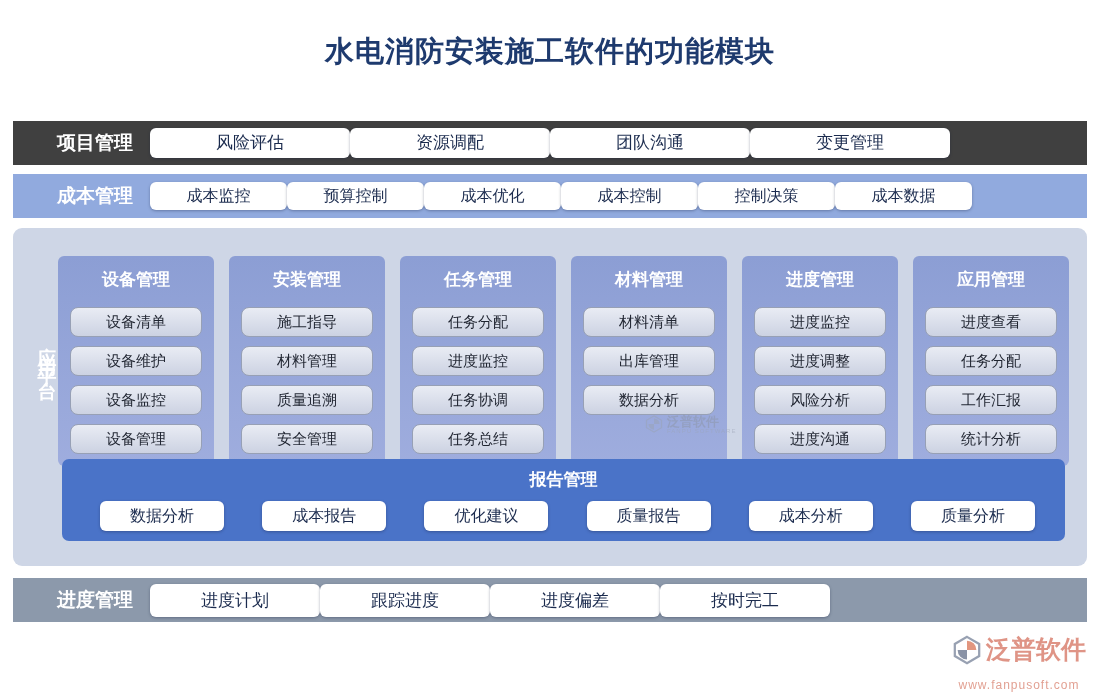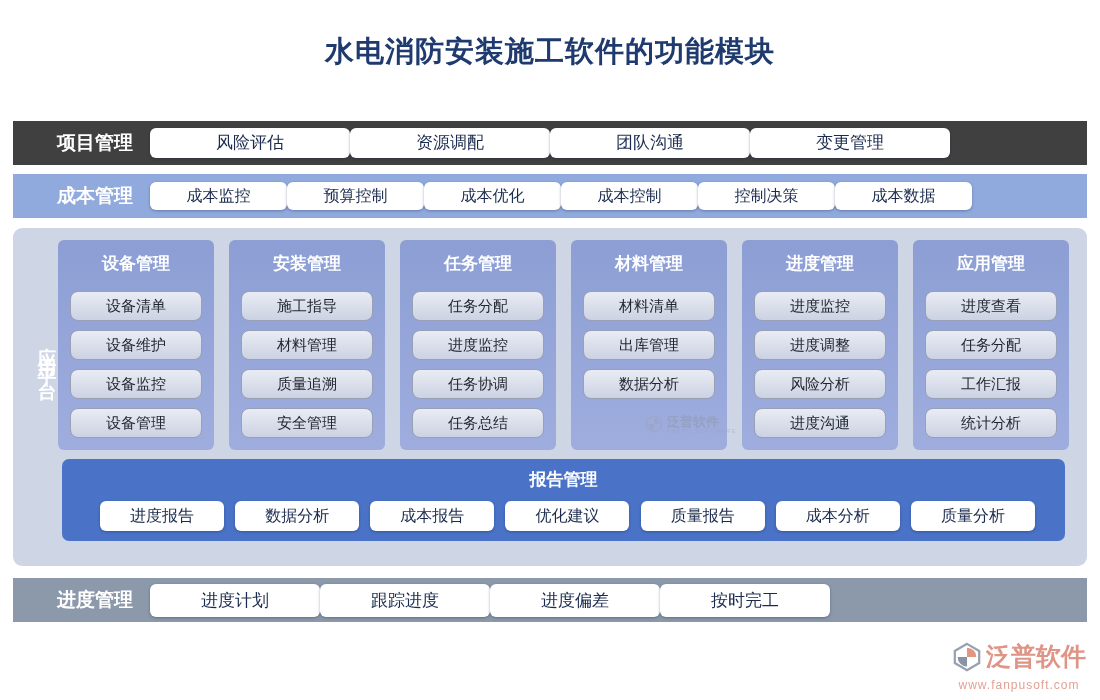--- a/index.html
+++ b/index.html
@@ -36,21 +36,21 @@
   
   .panel {
     position:absolute; left:13px; top:228px; width:1074px; height:338px;
     background:#ced6e6; border-radius:9px;
   }
   .vlabel {
     position:absolute; left:21px; top:104px;
     writing-mode:vertical-rl; text-orientation:upright;
     color:#ffffff; font-weight:bold; font-size:19px; letter-spacing:11px;
   }
-  .columns { position:absolute; left:45px; top:12px; display:flex; gap:15px; }
+  .columns { position:absolute; left:45px; top:28px; display:flex; gap:15px; }
   .col {
     width:156px; height:210px; border-radius:6px;
     background:linear-gradient(180deg,#8c9ed4 0%,#9fadde 100%);
     box-sizing:border-box;
   }
   .col-header {
     color:#ffffff; font-weight:bold; font-size:17px; text-align:center;
     height:42px; line-height:48px; white-space:nowrap;
   }
   .col-item {
@@ -75,21 +75,21 @@
     position:absolute; left:644px; top:414px; display:flex; align-items:center; gap:3px;
     opacity:0.5; pointer-events:none;
   }
   .watermark .wm-text { color:#8d96a8; font-size:13px; font-weight:bold; line-height:13px; }
   .watermark .wm-sub  { color:#9aa3b4; font-size:6px; letter-spacing:1px; }
 
   
   .footer { position:absolute; right:14px; bottom:8px; text-align:center; }
   .footer-row { display:flex; align-items:center; justify-content:center; gap:4px; }
   .footer-brand { color:#df9486; font-size:25px; font-weight:bold; white-space:nowrap; }
-  .footer-url { color:#e2a193; font-size:12px; letter-spacing:1px; margin-top:5px; }
+  .footer-url { color:#e2a193; font-size:12px; letter-spacing:1px; margin-top:12px; }
 </style>
 </head>
 <body>
 
 <div class="title">水电消防安装施工软件的功能模块</div>
 
 <div class="band" id="band-project">
   <div class="band-label">项目管理</div>
   <div class="band-buttons">
     <div class="btn">风险评估</div>
@@ -154,21 +154,20 @@
       <div class="col-item">进度查看</div>
       <div class="col-item">任务分配</div>
       <div class="col-item">工作汇报</div>
       <div class="col-item">统计分析</div>
     </div>
   </div>
 
   <div class="report">
     <div class="report-header">报告管理</div>
     <div class="report-buttons">
-      <div class="btn">进度报告</div>
       <div class="btn">数据分析</div>
       <div class="btn">成本报告</div>
       <div class="btn">优化建议</div>
       <div class="btn">质量报告</div>
       <div class="btn">成本分析</div>
       <div class="btn">质量分析</div>
     </div>
   </div>
 </div>
 

